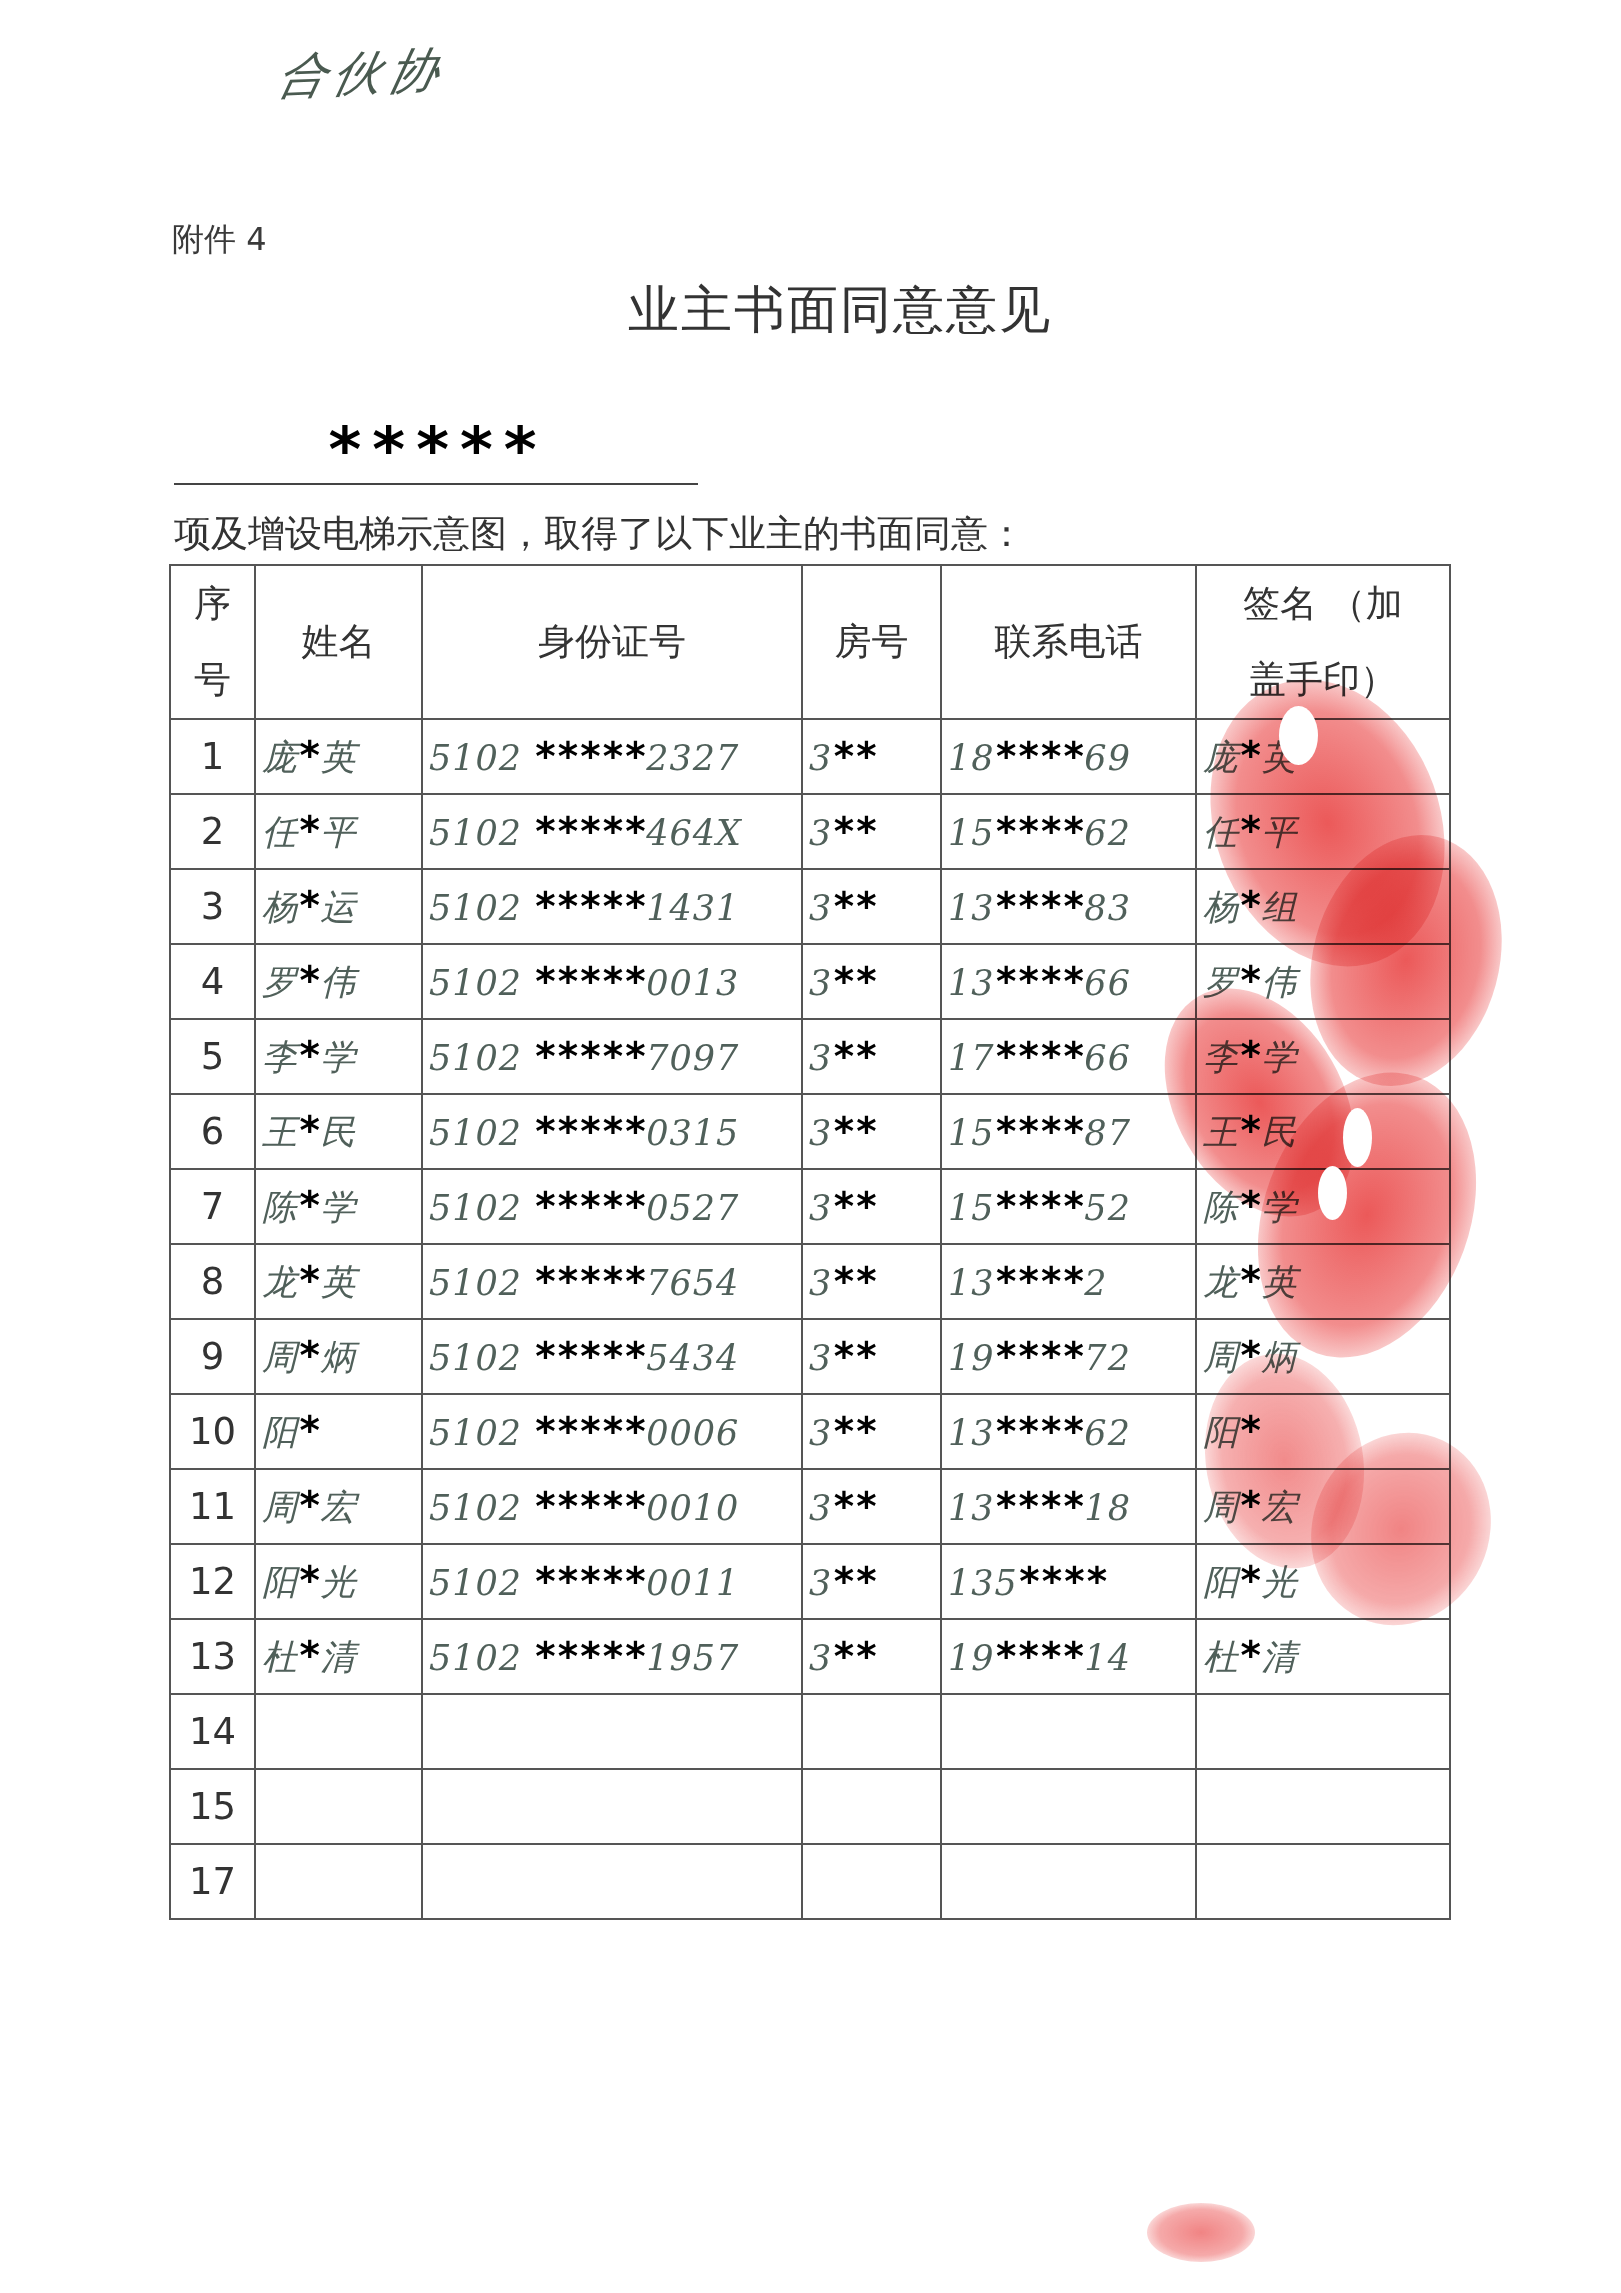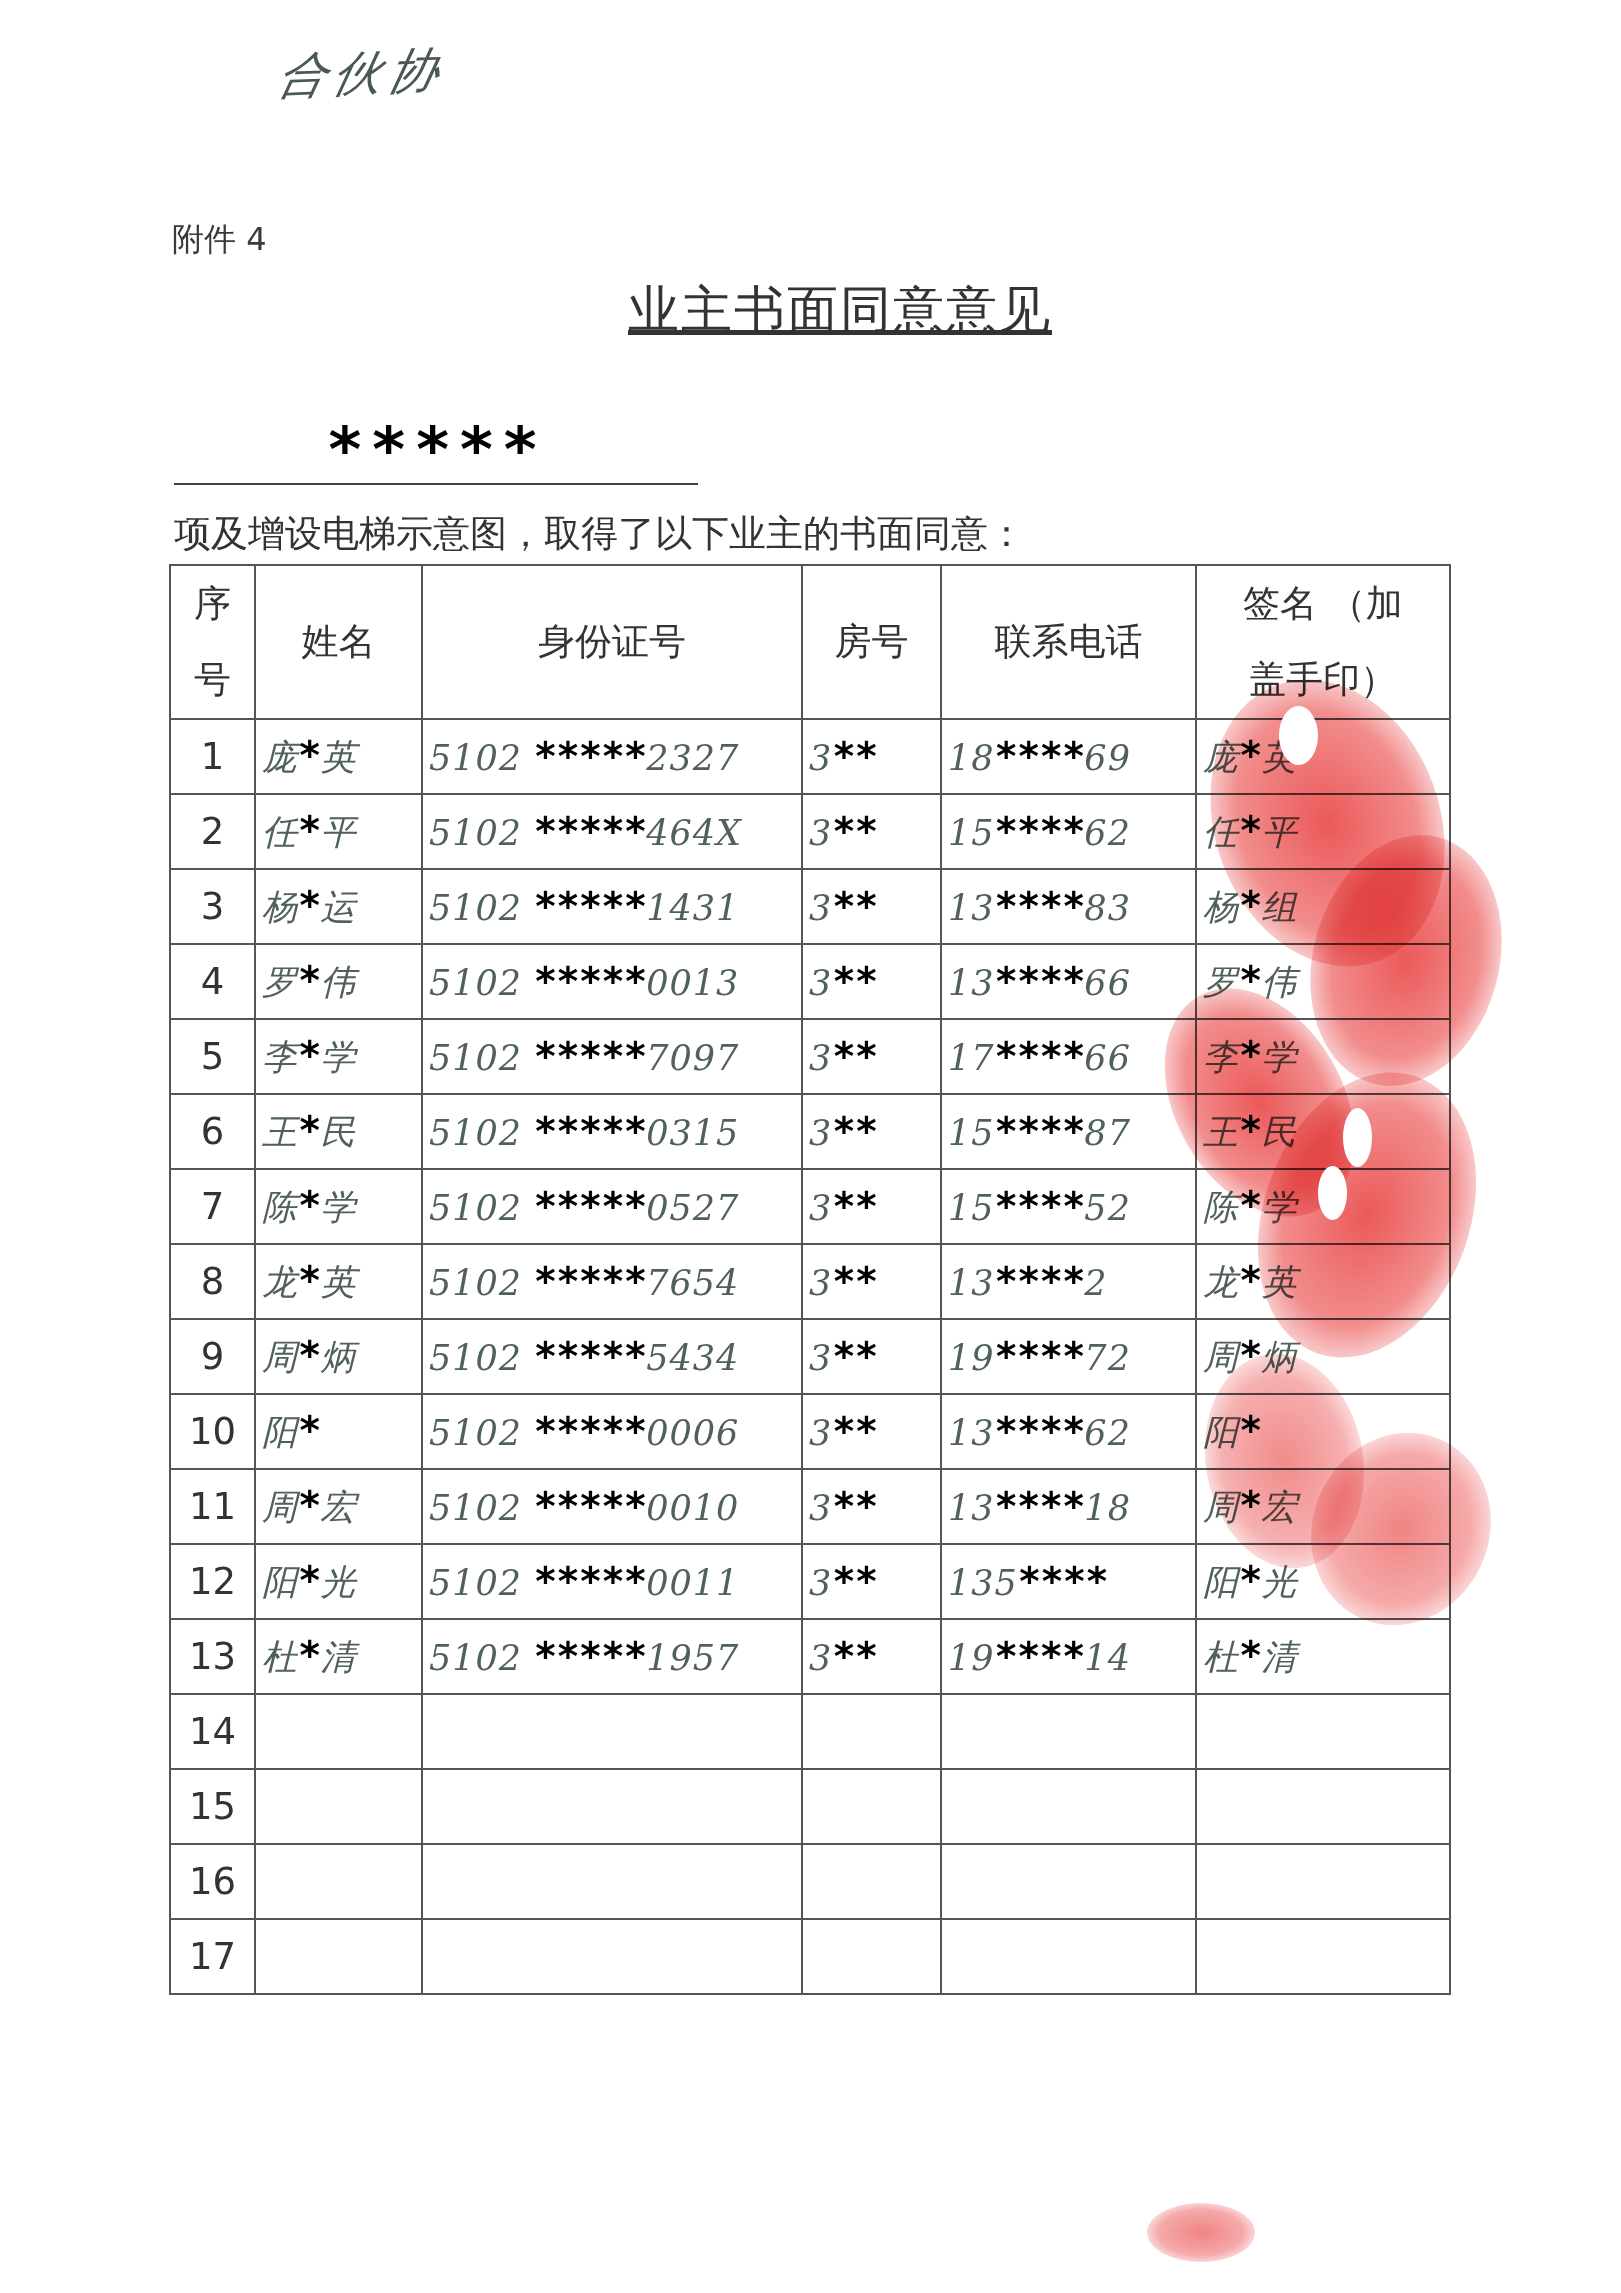--- a/index.html
+++ b/index.html
@@ -9,21 +9,21 @@
     .handwritten-note {
       position: absolute; left: 279px; top: 41px;
       font-family: "DejaVu Serif", serif; font-size: 49px; color: #4a5a50;
       transform: skewX(-14deg) rotate(-2deg); letter-spacing: 5.9px; font-style: italic;
     }
     .attachment-label {
       position: absolute; left: 172px; top: 218px; font-size: 32px; color: #3a3a3a;
     }
     .doc-title {
       position: absolute; left: 0; right: 0; top: 276px; text-align: center;
-      font-size: 51px; color: #333; letter-spacing: 2px; padding-left: 59px; text-decoration: underline;
+      font-size: 51px; color: #333; letter-spacing: 2px; padding-left: 59px;
     }
     .intro-line1 {
       position: absolute; left: 174px; top: 421px; width: 1225px; height: 69px;
     }
     .project-blank {
       position: absolute; left: 0; top: 0; width: 524px; height: 64px;
       border-bottom: 2px solid #444;
     }
     .project-name {
       position: absolute; left: 152px; top: -7.8px; font-size: 63px; font-weight: bold;
@@ -223,28 +223,20 @@
       </tr>
       <tr>
         <td class="seq-cell">15</td>
         <td></td>
         <td></td>
         <td></td>
         <td></td>
         <td></td>
       </tr>
       <tr>
-        <td class="seq-cell">16</td>
-        <td></td>
-        <td></td>
-        <td></td>
-        <td></td>
-        <td></td>
-      </tr>
-      <tr>
         <td class="seq-cell">17</td>
         <td></td>
         <td></td>
         <td></td>
         <td></td>
         <td></td>
       </tr>
     </tbody>
 </table>
 

